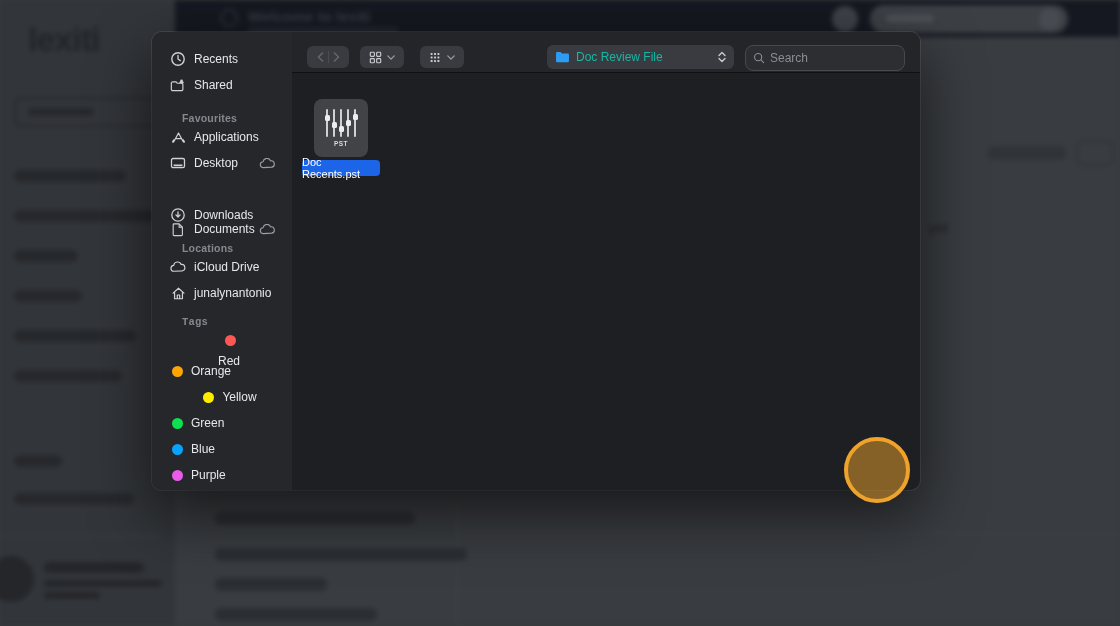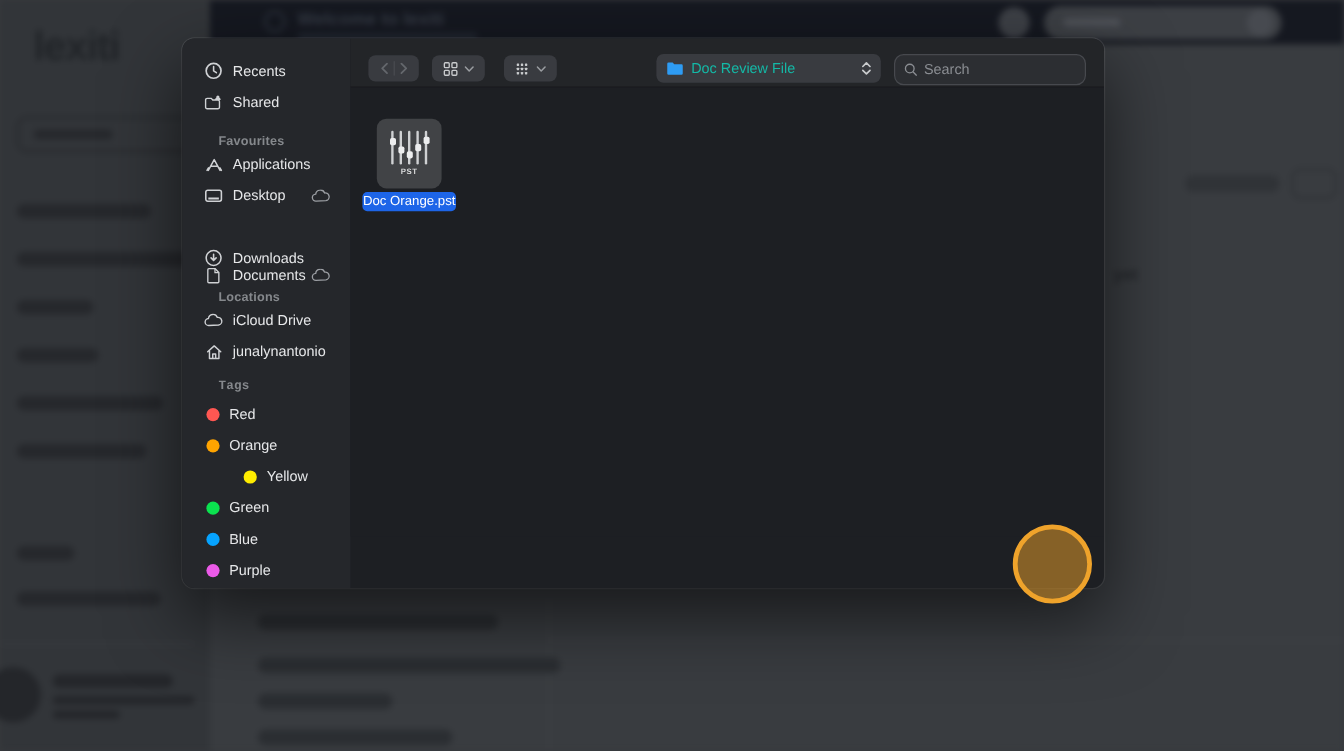--- a/index.html
+++ b/index.html
@@ -212,21 +212,21 @@
         <span class="ic">
           <svg width="15" height="15" viewBox="0 0 16 16">
               <path d="M2.2 7.6 L8 2.4 l5.8 5.2 M3.8 6.6 V13.6 h8.4 V6.6 M6.7 13.6 V9.6 h2.6 v4" fill="none" stroke="currentColor" stroke-width="1.3" stroke-linecap="round" stroke-linejoin="round"></path>
             </svg>
         </span>
         <span>junalynantonio</span>
       </div>
 
       <div class="sec-title" style="top:284px;font-family:Liberation Mono, monospace;">Tags</div>
 
-      <div class="srow" style="top:303px;">
+      <div class="srow" style="top:303px;flex-direction:column;">
         <span class="tag-dot" style="background: rgb(255, 87, 82);"></span>
         <span>Red</span>
       </div>
       <div class="srow" style="top:329px;">
         <span class="tag-dot" style="background: rgb(255, 164, 0);"></span>
         <span>Orange</span>
       </div>
       <div class="srow" style="top:355px;justify-content:center;">
         <span class="tag-dot" style="background: rgb(255, 236, 0);"></span>
         <span>Yellow</span>
@@ -341,20 +341,20 @@
             </div>
           <div class="scol">
               <div class="knob" style="top:38%;"></div>
             </div>
           <div class="scol">
               <div class="knob" style="top:18%;"></div>
             </div>
         </div>
         <div class="file-badge">PST</div>
       </div>
-      <div class="file-label">Doc Orange.pst</div>
+      <div class="file-label">Doc Recents.pst</div>
     </div>
 
   </div>
 
   <div class="annotation"></div>
 
 </div>
 
 </body></html>

